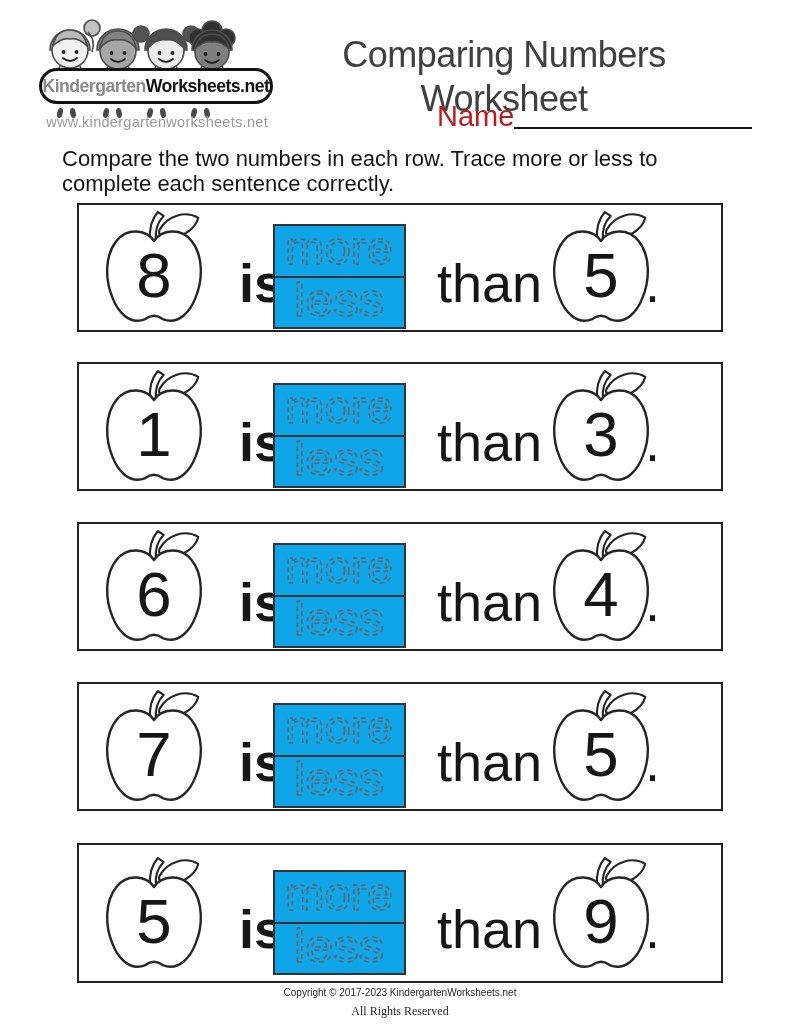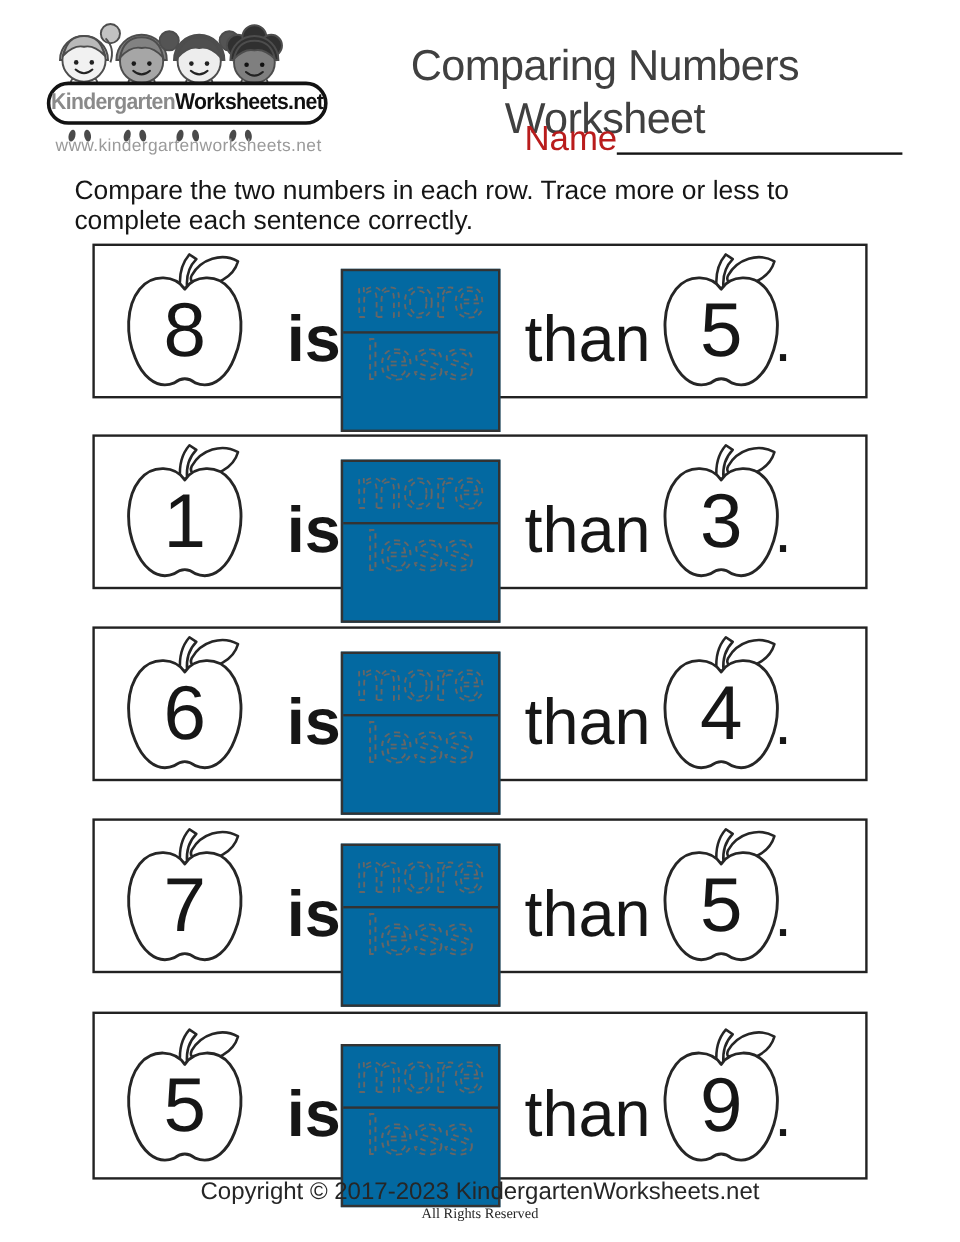--- a/index.html
+++ b/index.html
@@ -41,31 +41,31 @@
   .apple-right { left:468px; }
   .ap { fill:#fff; stroke:#262626; stroke-width:2.2; stroke-linejoin:round; }
   .ap-body { stroke-width:2.5; }
   .apple-num { font-family:"Liberation Sans", sans-serif; font-size:66px; fill:#161616; }
 
   .word { position:absolute; top:52px; font-size:54px; line-height:52px; color:#161616; white-space:nowrap; }
   .word-is { left:160px;font-weight:bold; }
   .word-than { left:358px; }
   .word-period { left:566px; }
 
-  .trace-box { position:absolute; left:205px; top:19px; width:133px; height:136px;
-               border:2.5px solid #333; background:#0369a1; }
+  .trace-box { position:absolute; left:194px; top:19px; width:133px; height:105px;
+               border:2.5px solid #333; background:#0ea5e9; }
   .trace-cell { width:100%; height:50px; overflow:hidden; }
   .trace-cell.bottom { border-top:2.5px solid #333; }
   .trace-svg { display:block; width:128px; height:48px; }
   .trace-text { font-family:"Liberation Sans", sans-serif; font-size:46px;
                 fill:none; stroke:#666; stroke-width:1.5; stroke-dasharray:4.5 3.5; }
 
   
   #footer { position:absolute; left:0; top:984px; width:800px; text-align:center; color:#262626; }
-  #footer-line1 { font-size:20px; line-height:18px; }
+  #footer-line1 { font-size:10px; line-height:18px; }
   #footer-line2 { font-size:12px; line-height:18px;font-family:Liberation Serif, serif; }
 
   .kid-stroke { stroke:#4d4d4d; stroke-width:1.6; }
   .smile { fill:none; stroke:#222; stroke-width:1.7; stroke-linecap:round; }
 </style>
 </head>
 <body>
 
 <div id="page">
 

